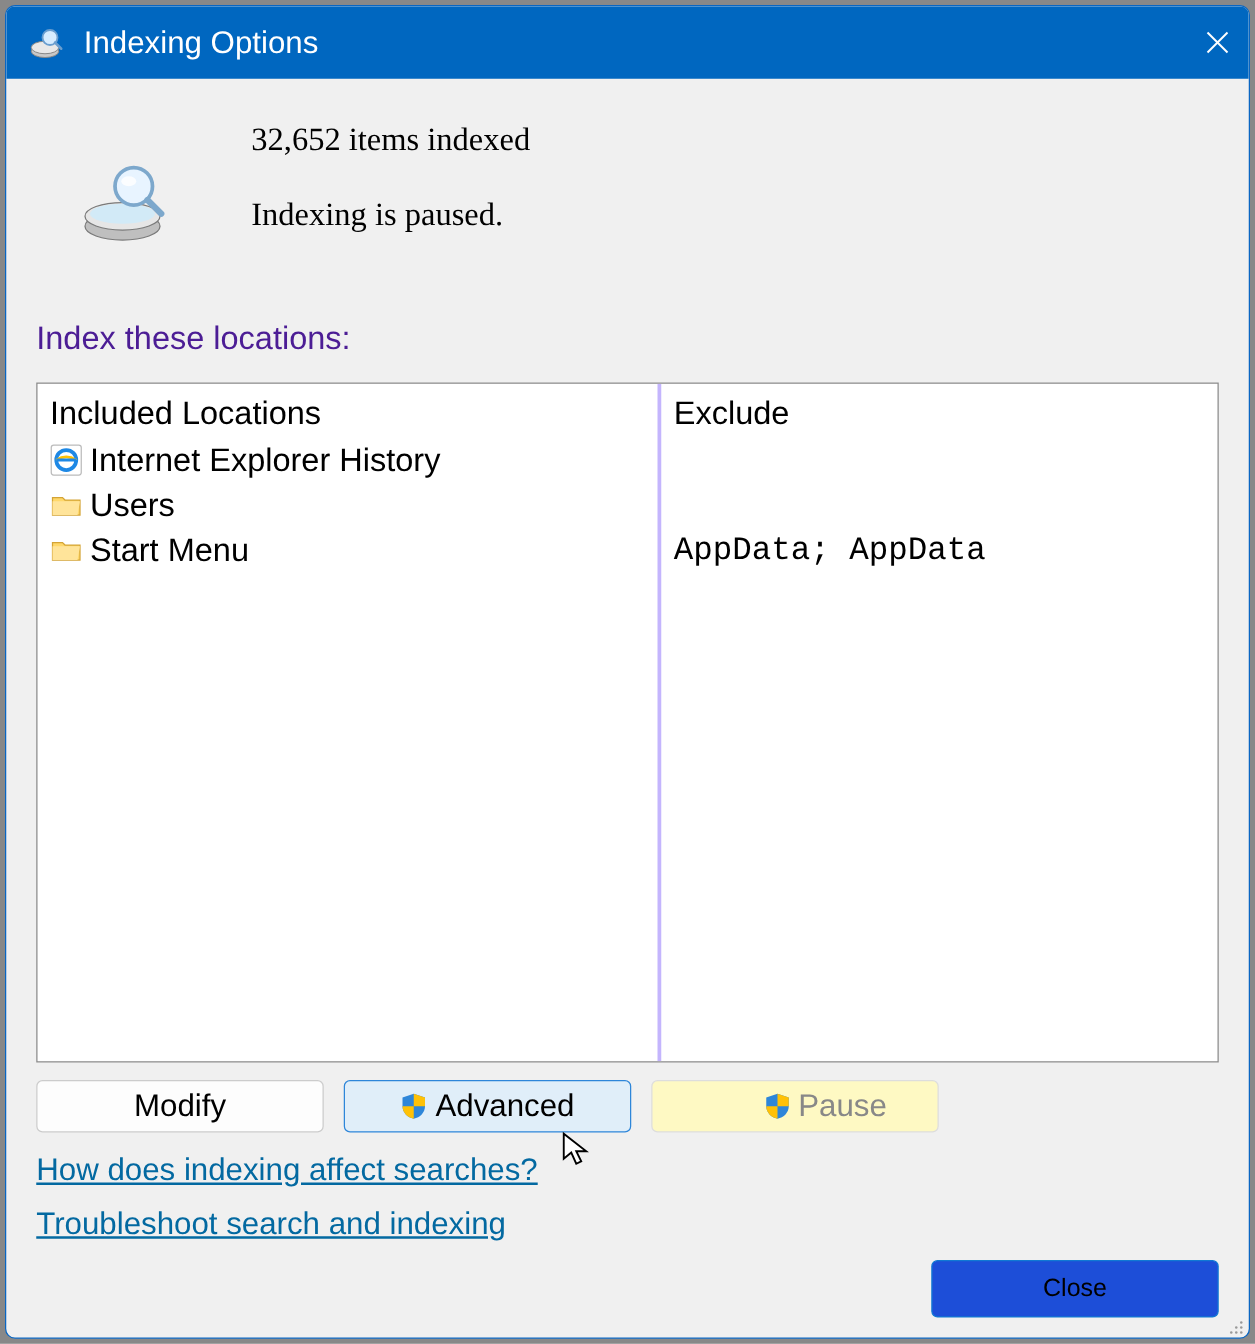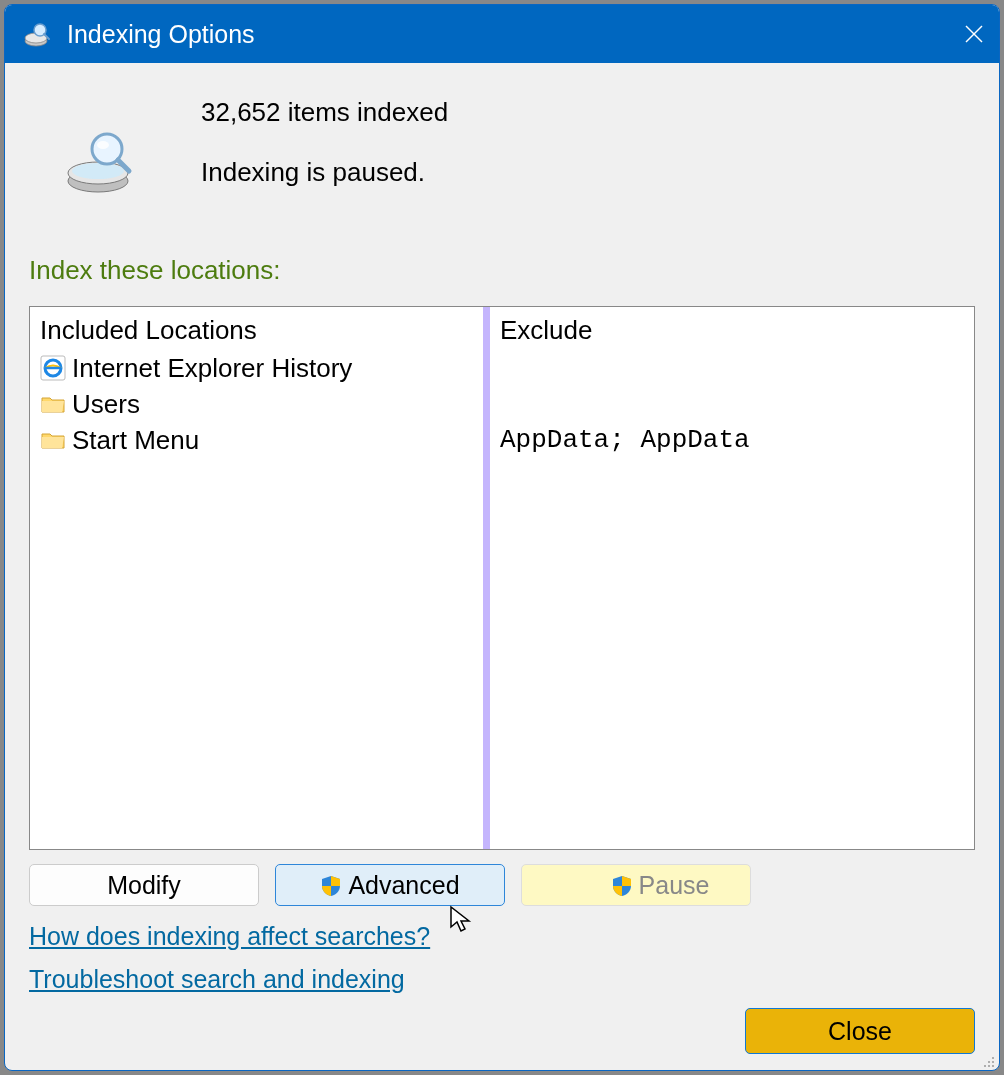--- a/index.html
+++ b/index.html
@@ -66,40 +66,41 @@
     .status-icon {
       width: 80px;
       height: 70px;
       margin-right: 58px;
       margin-top: 36px;
     }
     .status-text {
       font-size: 26px;
       color: #000;
       line-height: 1.4;
+      font-family: Liberation Serif, serif;
     }
     .status-text .line2 { margin-top: 24px; }
     .locations-label {
       font-size: 26px;
-      color: #4d7c0f;
+      color: #4c1d95;
       margin-bottom: 20px;
     }
     .locations-box {
       background: white;
       border: 1px solid #888;
       height: 544px;
       display: flex;
       overflow: hidden;
     }
     .col {
       padding: 6px 10px;
     }
     .col-left {
-      width: 460px;
-      border-right: 7px solid #c4b5fd;
+      width: 499px;
+      border-right: 3px solid #c4b5fd;
     }
     .col-right { flex: 1; }
     .col-header {
       font-size: 26px;
       color: #000;
       padding: 2px 0 4px 0;
     }
     .row {
       display: flex;
       align-items: center;
@@ -169,24 +170,24 @@
       width: fit-content;
     }
     .close-row {
       display: flex;
       justify-content: flex-end;
       margin-top: auto;
     }
     .close-btn {
       width: 230px;
       height: 46px;
-      background: #eab308;
+      background: #1d4ed8;
       border: 1.5px solid #1078d4;
       border-radius: 5px;
-      font-size: 25px;
+      font-size: 20px;
       font-family: inherit;
       color: #000;
       cursor: pointer;
     }
     .grip {
       position: absolute;
       right: 4px;
       bottom: 4px;
       width: 16px;
       height: 16px;

